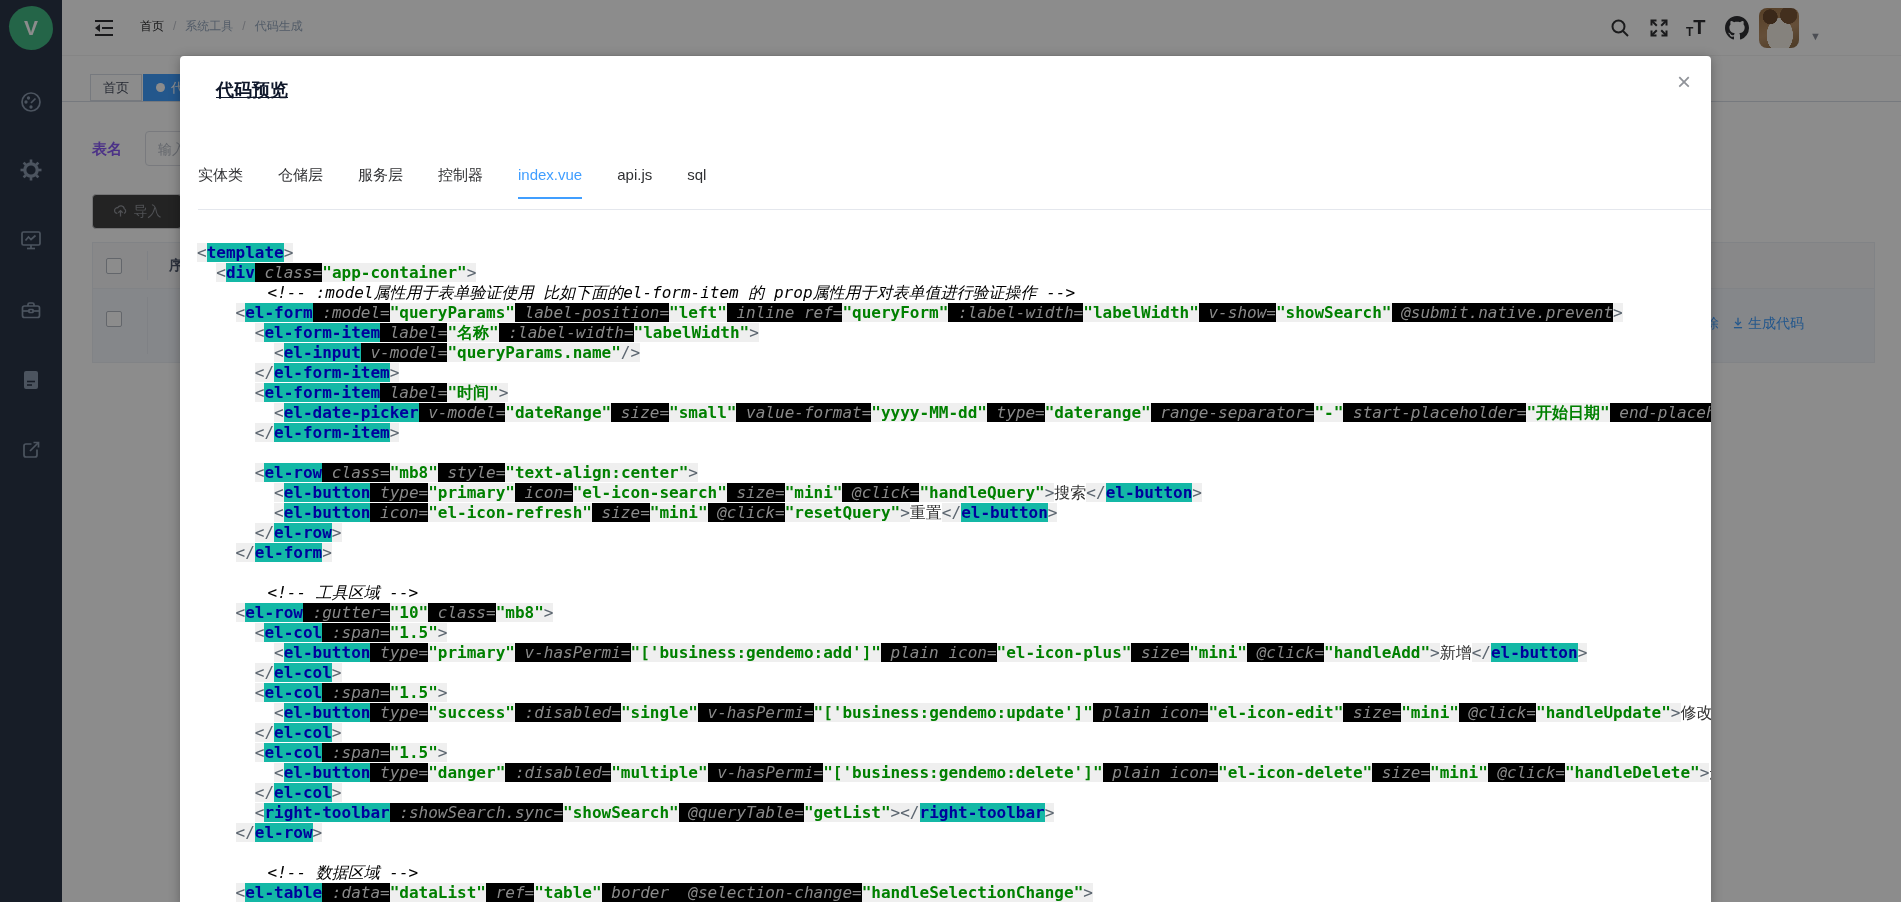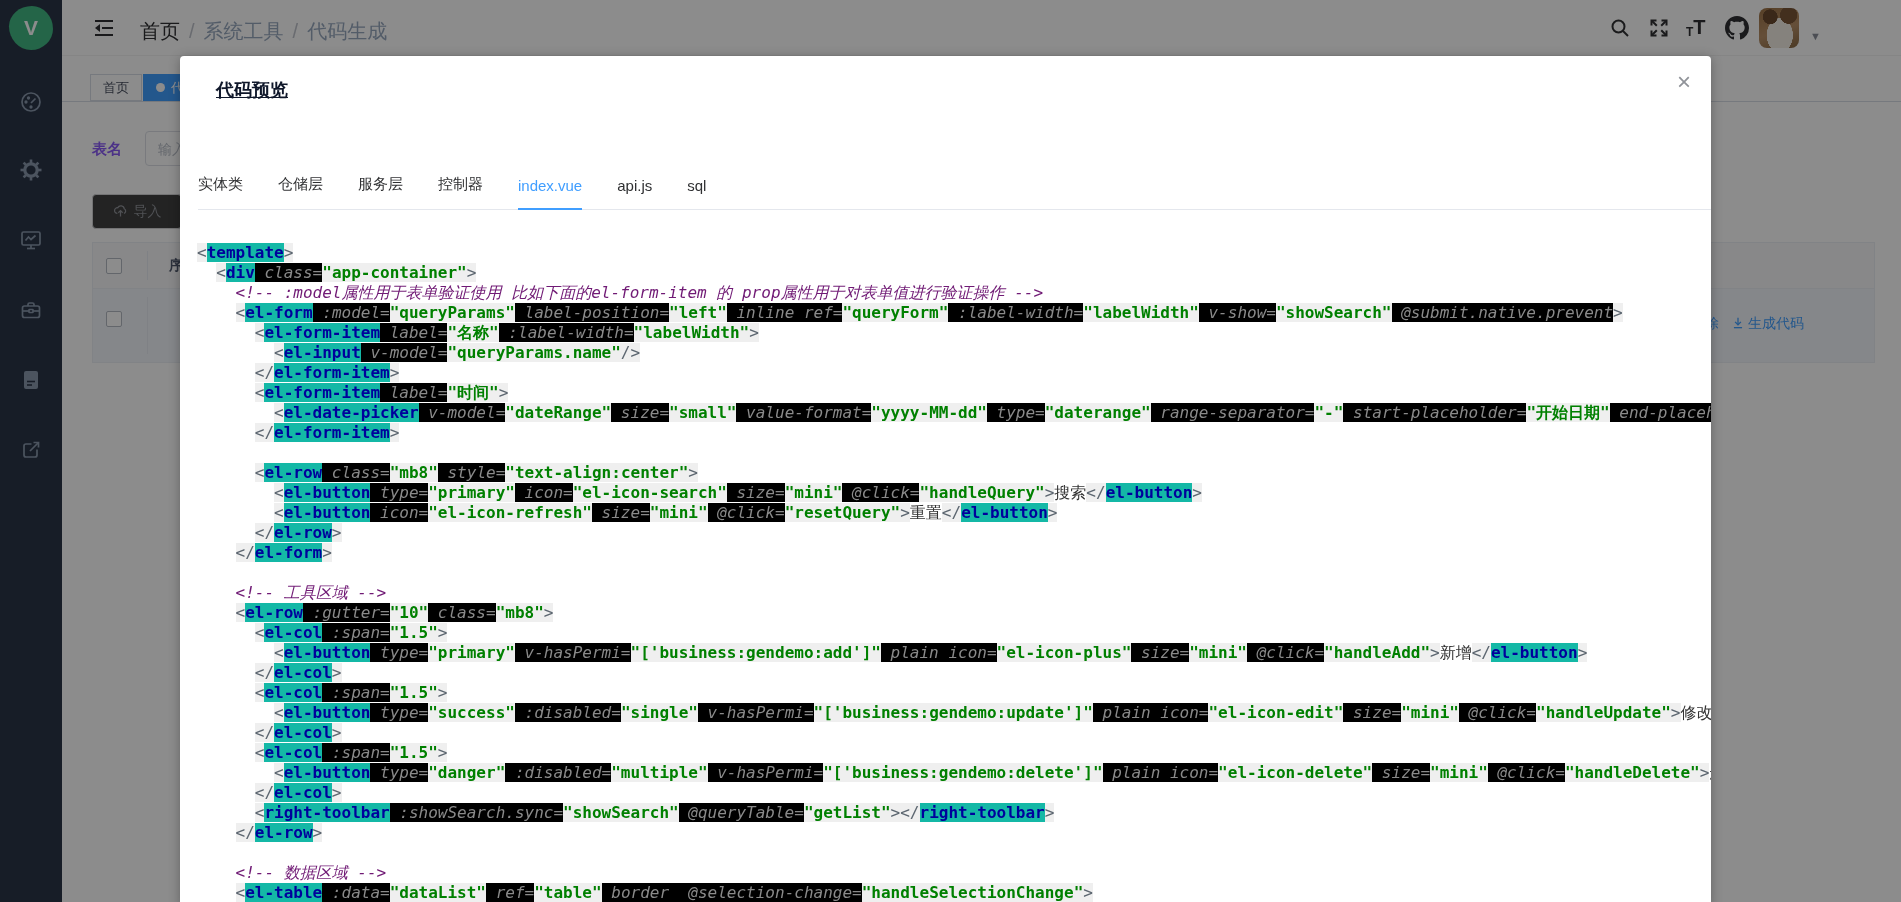--- a/index.html
+++ b/index.html
@@ -11,21 +11,21 @@
   .logo { position:absolute; left:9px; top:6px; width:44px; height:44px; background:#42b983;
           border-radius:52% 48% 50% 50% / 46% 52% 48% 54%;
           display:flex; align-items:center; justify-content:center;
           color:#fff; font-weight:bold; font-size:21px; }
   .side-icon { position:absolute; left:19px; width:24px; height:24px; color:#8a99ad; }
   .side-icon svg { width:24px; height:24px; display:block; }
 
   
   .navbar { position:absolute; left:62px; top:0; right:0; height:56px; background:#fff; z-index:1; border-bottom:1px solid #f2f2f2; }
   .fold-icon { position:absolute; left:30px; top:16px; width:24px; height:24px; color:#303133; cursor:pointer; }
-  .breadcrumb { position:absolute; left:78px; top:18px; font-size:20px; color:#97a8be; white-space:nowrap; }
+  .breadcrumb { position:absolute; left:78px; top:18px; font-size:12px; color:#97a8be; white-space:nowrap; }
   .breadcrumb .crumb-first { color:#303133; }
   .breadcrumb .sep { margin:0 9px; color:#c0c4cc; }
   .nav-tool { position:absolute; top:16px; width:26px; height:26px; color:#303133; cursor:pointer; }
   .nav-tool svg { width:24px; height:24px; display:block; }
   .tool-search { left:1546px; }
   .tool-full { left:1585px; }
   .tool-font { left:1624px; font-weight:bold; }
   .tool-font .t-sm { font-size:12px; vertical-align:-2px; }
   .tool-font .t-lg { font-size:20px; }
   .tool-github { left:1663px; }
@@ -69,36 +69,36 @@
   
   .overlay { position:absolute; left:0; top:0; right:0; bottom:0; background:rgba(0,0,0,0.45); z-index:10; }
 
   
   .modal { position:absolute; left:180px; top:56px; width:1531px; height:850px; background:#fff; border-radius:4px 4px 0 0;
            box-shadow:0 2px 12px rgba(0,0,0,0.3); z-index:20; }
   .modal-title { position:absolute; left:36px; top:22px; font-size:18px; color:#0f172a;text-decoration:underline; }
   .modal-close { position:absolute; left:1492px; top:14px; font-size:24px; color:#909399; cursor:pointer; line-height:1;
                  width:24px; text-align:center; }
   .modal-tabs { position:absolute; left:18px; top:110px; right:0; height:44px; border-bottom:1px solid #e4e7ed;
-                display:flex; gap:35px; align-items:flex-end; }
+                display:flex; gap:35px; align-items:flex-start; }
   .mtab { font-size:15px; color:#303133; padding:0 0 15px 0; cursor:pointer; position:relative; white-space:nowrap; }
   .mtab.active { color:#409EFF; }
   .mtab.active::after { content:""; position:absolute; left:0; right:0; bottom:-1px; height:2px; background:#409EFF; }
 
   
   .code-view { position:absolute; left:17px; top:187px; right:0; bottom:0; overflow:hidden;
                font-family:"DejaVu Sans Mono", monospace; font-size:16px; line-height:20px; white-space:pre; }
   .code-line { height:20px; white-space:pre; }
   .tk-s { }
   .tk-b { color:#5c6670; background:#efefef; }
   .tk-t { color:#00009c; font-weight:bold; background:#14b8a6; }
   .tk-a { color:#8a8a8a; background:#000000;font-style:italic; }
   .tk-v { color:#008000; font-weight:bold; background:#efefef; }
   .tk-x { color:#333; }
-  .tk-c { color:#701a75; font-style:italic; }
+  .tk-c { color:#000000; font-style:italic;margin-left:32px; }
 </style>
 </head>
 <body>
 
 <div class="screen">
 
   <aside class="sidebar">
     <div class="logo">
         <span>V</span>
       </div>

